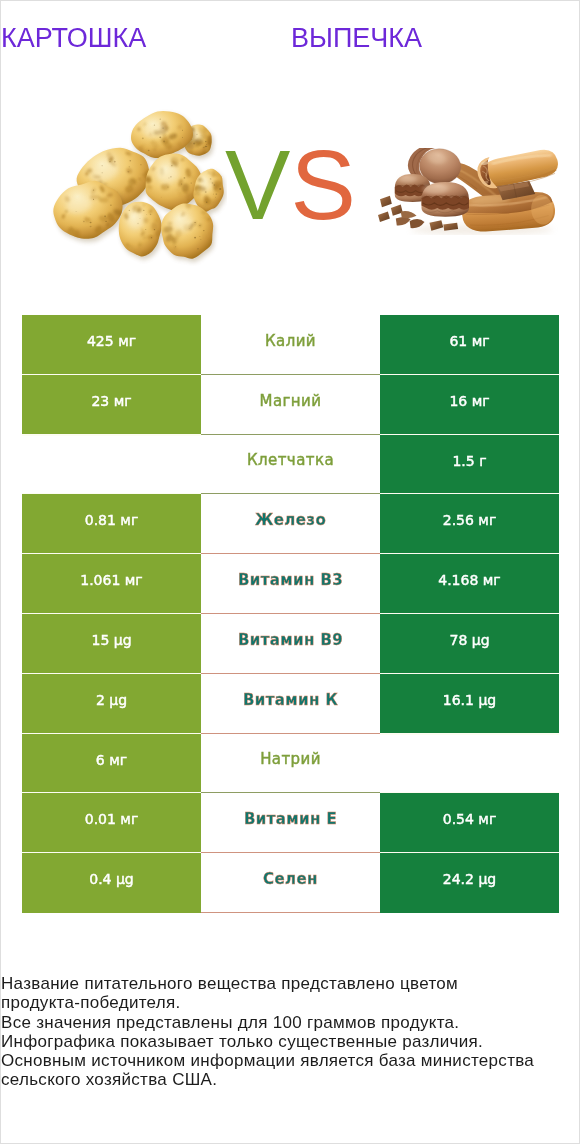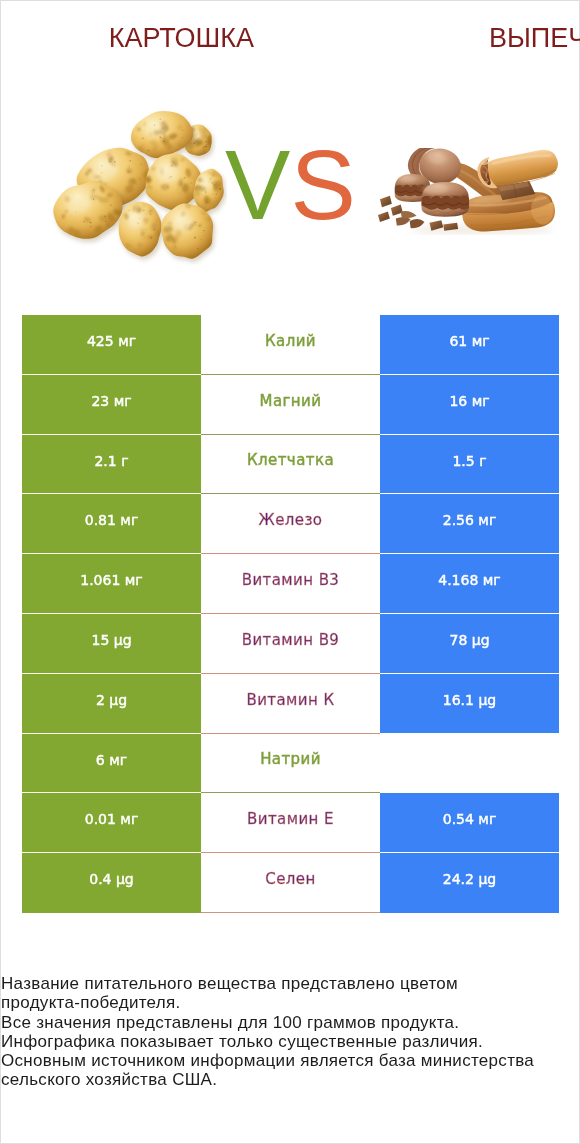--- a/index.html
+++ b/index.html
@@ -1,22 +1,22 @@
 <!DOCTYPE html>
 <html lang="ru"><head>
 <meta charset="utf-8">
 <title>Картошка vs Выпечка</title>
 <style>
   html,body{margin:0;padding:0;background:#fff;}
   body{width:580px;height:1144px;font-family:"Liberation Sans",sans-serif;overflow:hidden;}
   .page{position:relative;width:580px;height:1144px;background:#fff;box-sizing:border-box;
          border:1px solid #dedede;}
 
-  .title{position:absolute;top:22px;font-size:27px;color:#7f1d1d;font-weight:400;
-         text-align:right;white-space:nowrap;}
+  .title{position:absolute;top:22px;font-size:27px;color:#6d28d9;font-weight:400;
+         text-align:left;white-space:nowrap;}
   .title.left{left:0;width:253px;}
   .title.right{left:290px;width:329px;}
 
   .photo{position:absolute;}
   .photo.left{left:48px;top:107px;width:178px;height:158px;}
   .photo.right{left:377px;top:147px;width:180px;height:87px;}
 
   .vs{position:absolute;left:224px;top:149px;height:71px;
       font-size:98px;line-height:71px;font-weight:400;white-space:nowrap;}
   .vs .v{color:#73a22e;}
@@ -25,23 +25,23 @@
   .table{position:absolute;left:21px;top:314px;width:537px;height:598px;}
   .row{position:absolute;left:0;width:537px;}
   .cell{position:absolute;top:0;height:100%;display:flex;align-items:center;
         justify-content:center;box-sizing:border-box;
         font-family:"DejaVu Sans",sans-serif;font-weight:400;line-height:1;
         padding-bottom:8px;}
   .cell.l,.cell.r{font-size:14px;}
   .cell.m{font-size:15px;letter-spacing:.42px;}
   .cell.l{left:0;width:179px;background:#82a832;color:#fff;-webkit-text-stroke:.45px #fff;}
   .cell.m{left:179px;width:179px;background:#fff;}
-  .cell.r{left:358px;width:179px;background:#3b82f6;color:#fff;-webkit-text-stroke:.45px #fff;}
+  .cell.r{left:358px;width:179px;background:#15803d;color:#fff;-webkit-text-stroke:.45px #fff;}
   .row.green .cell.m{color:#7e9f3b;-webkit-text-stroke:.45px #7e9f3b;}
-  .row.orange .cell.m{color:#4c1d95;-webkit-text-stroke:.45px #d67a57;}
+  .row.orange .cell.m{color:#0f766e;font-weight:bold;-webkit-text-stroke:.45px #d67a57;}
   .sep{position:absolute;left:0;width:537px;height:2px;background:#fdfdf2;}
   .sepm{position:absolute;left:179px;width:179px;height:1px;}
 
   .note{position:absolute;left:0;top:973px;width:580px;text-align:left;
         font-family:"Liberation Sans",sans-serif;
         font-size:17px;line-height:19.3px;letter-spacing:.3px;color:#1c1c1c;}
 </style>
 </head>
 <body>
 
@@ -549,21 +549,20 @@
       <div class="sep" style="top: 59px;"></div>
       <div class="sepm" style="top: 59px; background: rgb(142, 157, 99);"></div>
       <div class="row green" style="top: 60px; height: 60px;">
         <div class="cell l">23 мг</div>
         <div class="cell m">Магний</div>
         <div class="cell r">16 мг</div>
       </div>
       <div class="sep" style="top: 119px;"></div>
       <div class="sepm" style="top: 119px; background: rgb(142, 157, 99);"></div>
       <div class="row green" style="top: 120px; height: 59px;">
-        <div class="cell l">2.1 г</div>
         <div class="cell m">Клетчатка</div>
         <div class="cell r">1.5 г</div>
       </div>
       <div class="sep" style="top: 178px;"></div>
       <div class="sepm" style="top: 178px; background: rgb(142, 157, 99);"></div>
       <div class="row orange" style="top: 179px; height: 60px;">
         <div class="cell l">0.81 мг</div>
         <div class="cell m">Железо</div>
         <div class="cell r">2.56 мг</div>
       </div>

